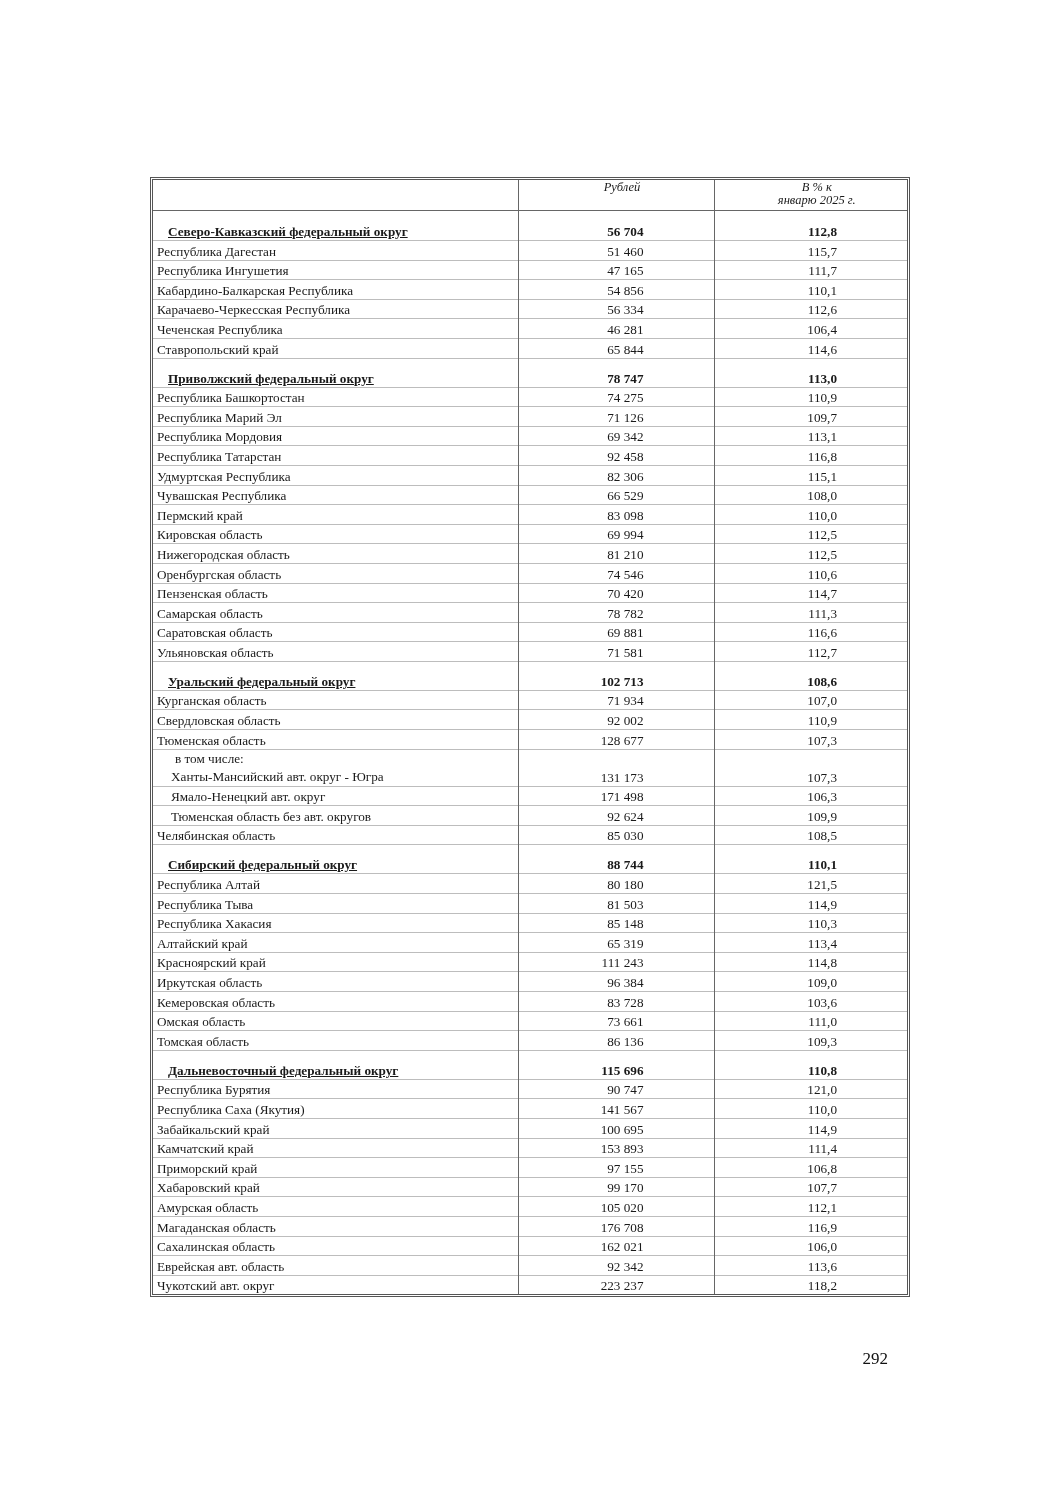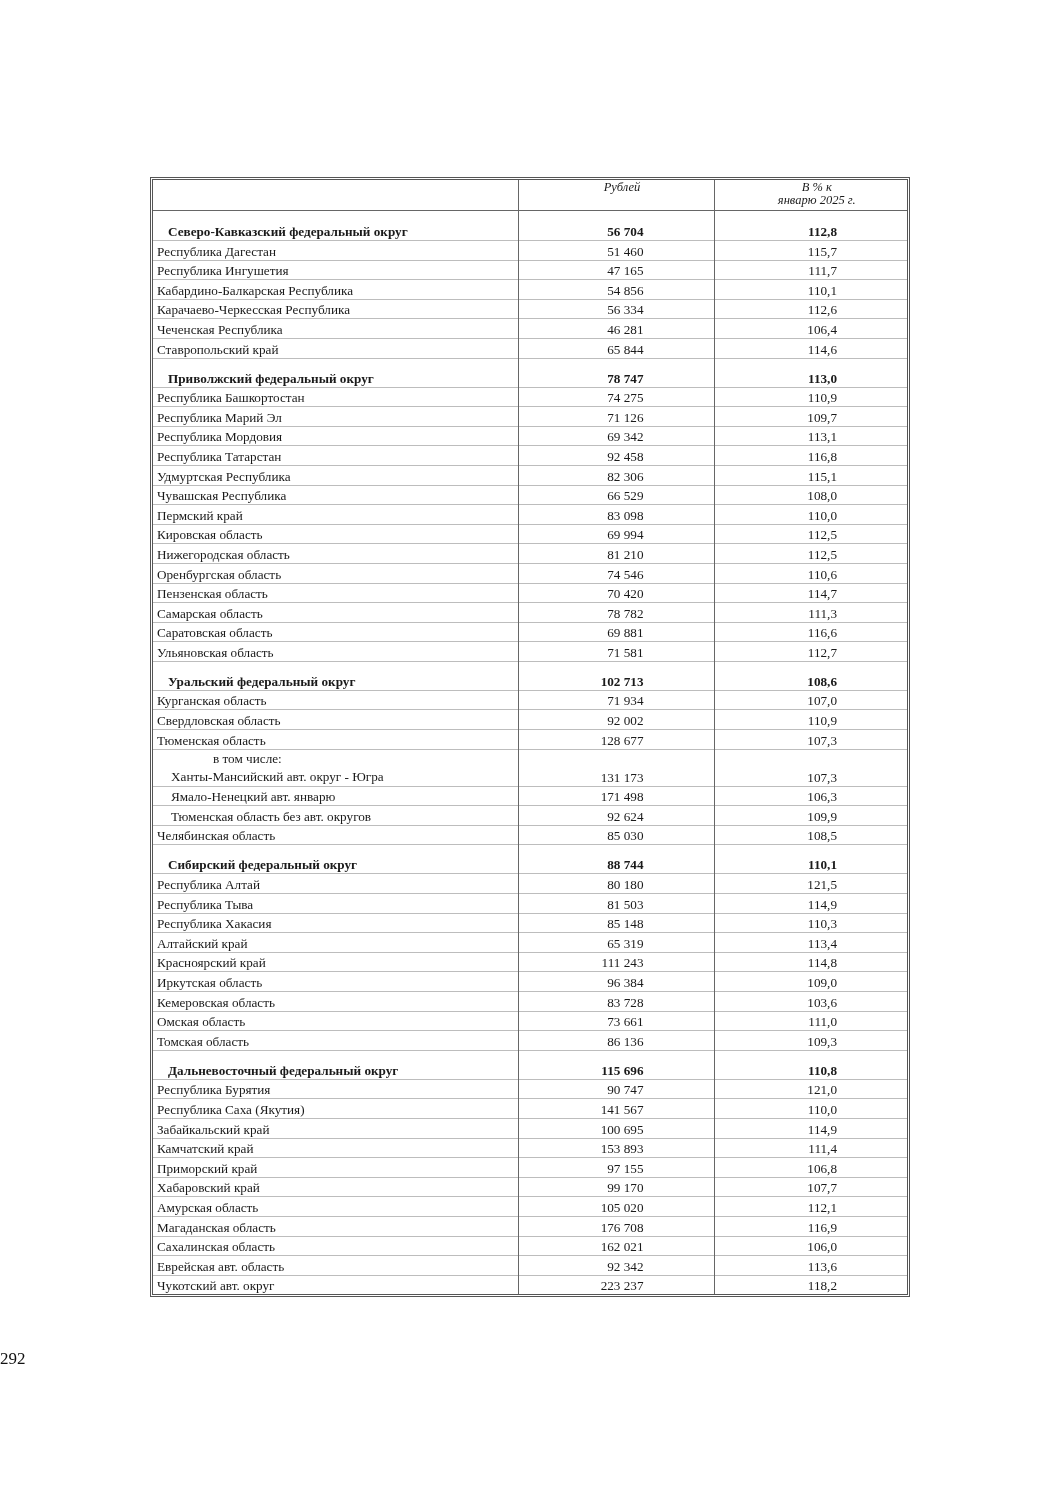--- a/index.html
+++ b/index.html
@@ -74,41 +74,42 @@
       padding-right: 0;
     }
     tr.district td {
       font-weight: bold;
       height: 28px;
       padding-top: 0;
       border-top: 1px solid #bdbdbd;
     }
     tr.district td.name {
       padding-left: 15px;
+      text-decoration: underline;
     }
     tr.first-district td {
       border-top: none;
       height: 29px;
     }
     tr.sub td.name {
       padding-left: 18px;
     }
     tr.twoline td {
       height: 36px;
     }
     tr.twoline td.name {
       line-height: 18px;
     }
-    .note-line { display: block; padding-left: 4px; margin-left: 38px; }
+    .note-line { display: block; padding-left: 4px; }
     .page-number {
       position: absolute;
       left: 0;
       width: 888px;
       top: 1349px;
-      text-align: left;
+      text-align: right;
       font-size: 17px;
       color: #111;
     }
   </style>
 </head>
 <body>
 
 <div class="table-wrap">
   <table>
     <colgroup>
@@ -256,21 +257,21 @@
           <td class="name"><span>Тюменская область</span></td>
           <td class="num">128 677</td>
           <td class="pct">107,3</td>
         </tr>
         <tr class="row sub twoline">
           <td class="name"><span class="note-line">в том числе:</span><span>Ханты-Мансийский авт. округ - Югра</span></td>
           <td class="num">131 173</td>
           <td class="pct">107,3</td>
         </tr>
         <tr class="row sub">
-          <td class="name"><span>Ямало-Ненецкий авт. январю</span></td>
+          <td class="name"><span>Ямало-Ненецкий авт. округ</span></td>
           <td class="num">171 498</td>
           <td class="pct">106,3</td>
         </tr>
         <tr class="row sub">
           <td class="name"><span>Тюменская область без авт. округов</span></td>
           <td class="num">92 624</td>
           <td class="pct">109,9</td>
         </tr>
         <tr class="row">
           <td class="name"><span>Челябинская область</span></td>

